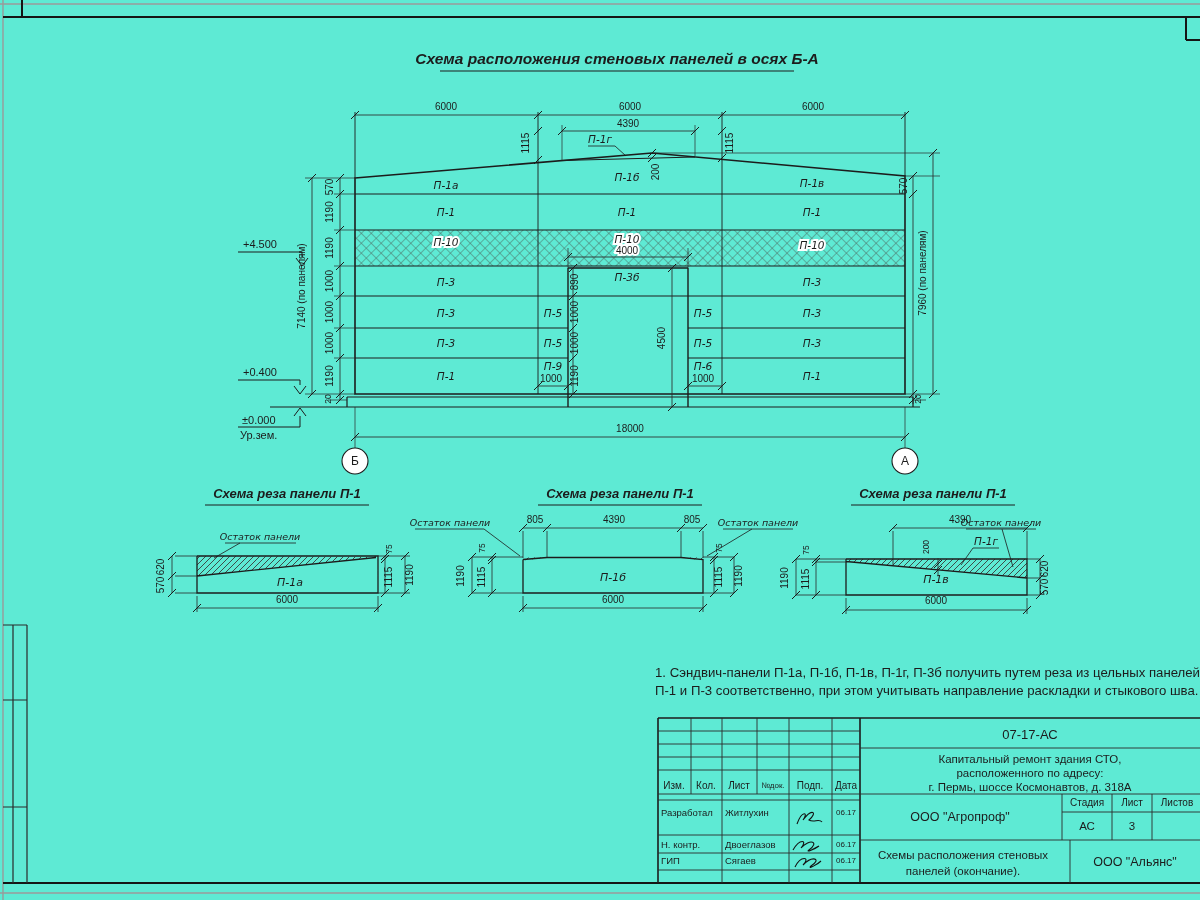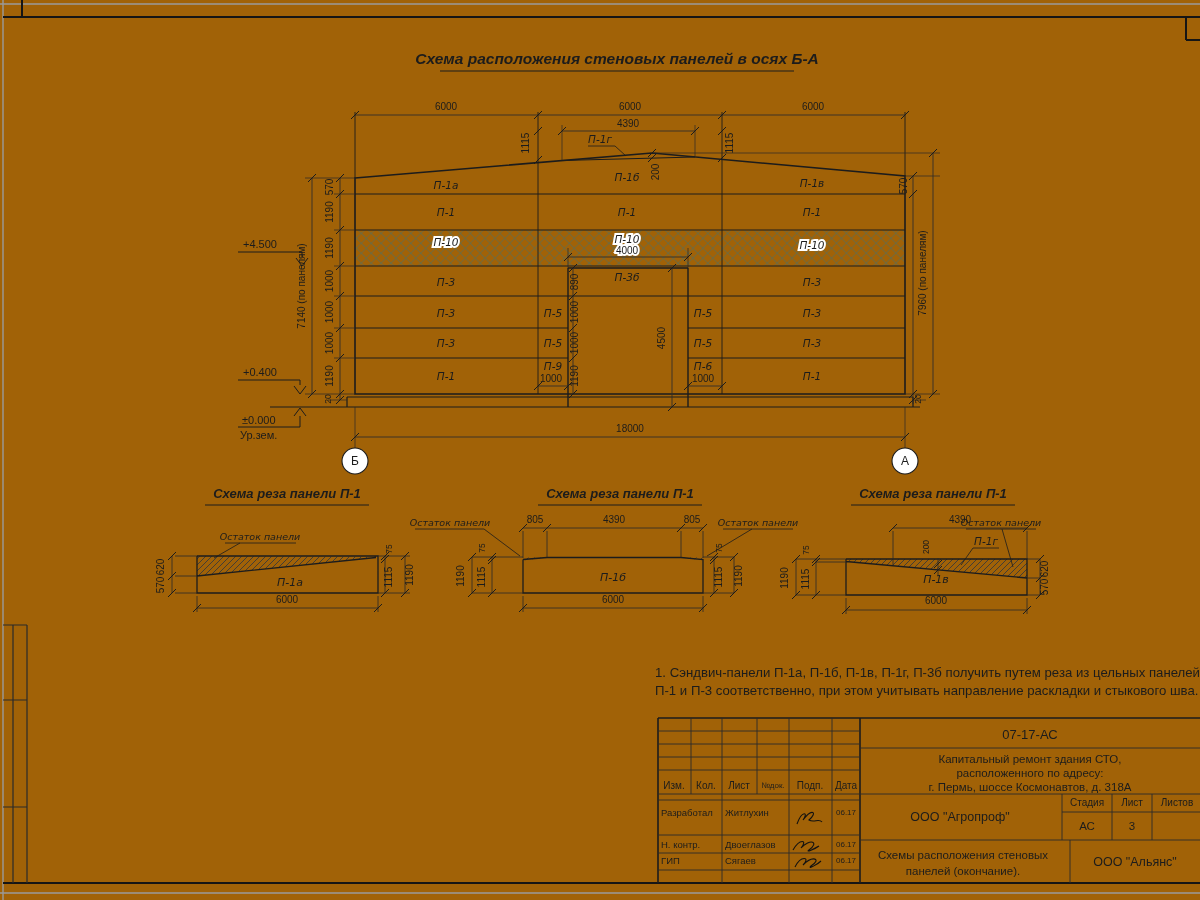--- a/index.html
+++ b/index.html
@@ -1,16 +1,16 @@
 <!DOCTYPE html>
 <html><head>
 <meta charset="utf-8">
 <style>
   html,body{margin:0;padding:0;background:#ffffff;}
-  .sheet{position:relative;width:1200px;height:900px;background:#a16207;overflow:hidden;}
+  .sheet{position:relative;width:1200px;height:900px;background:#5eead4;overflow:hidden;}
   svg{display:block;}
   text{fill:#1c1c1c;}
   .dim{font:10px "Liberation Sans",sans-serif;text-anchor:middle;}
   .dimS{font:8.5px "Liberation Sans",sans-serif;text-anchor:middle;}
   .lbl{font:italic 10.5px "DejaVu Sans",sans-serif;text-anchor:middle;}
   .lbl2{font:italic 11px "DejaVu Sans",sans-serif;text-anchor:middle;}
   .lvl{font:11px "Liberation Sans",sans-serif;text-anchor:start;}
   .ttl{font:italic bold 15.5px "Liberation Sans",sans-serif;text-anchor:middle;}
   .sttl{font:italic bold 13px "Liberation Sans",sans-serif;text-anchor:middle;}
   .ost{font:italic 9.5px "DejaVu Sans",sans-serif;text-anchor:middle;}

